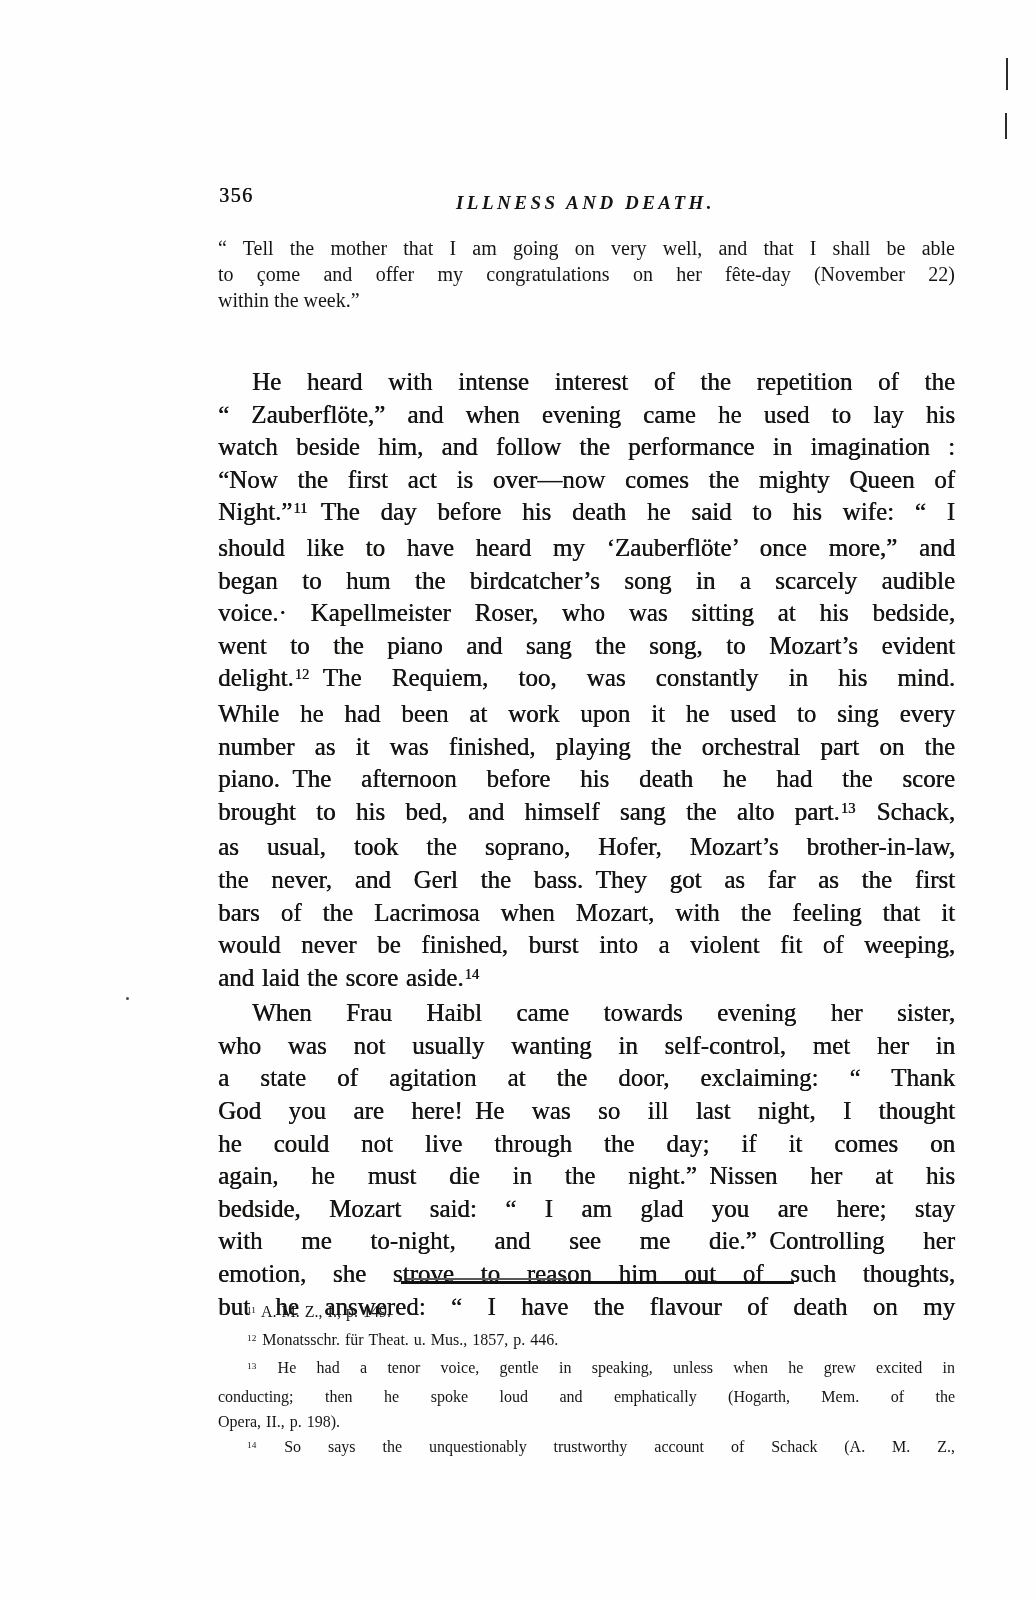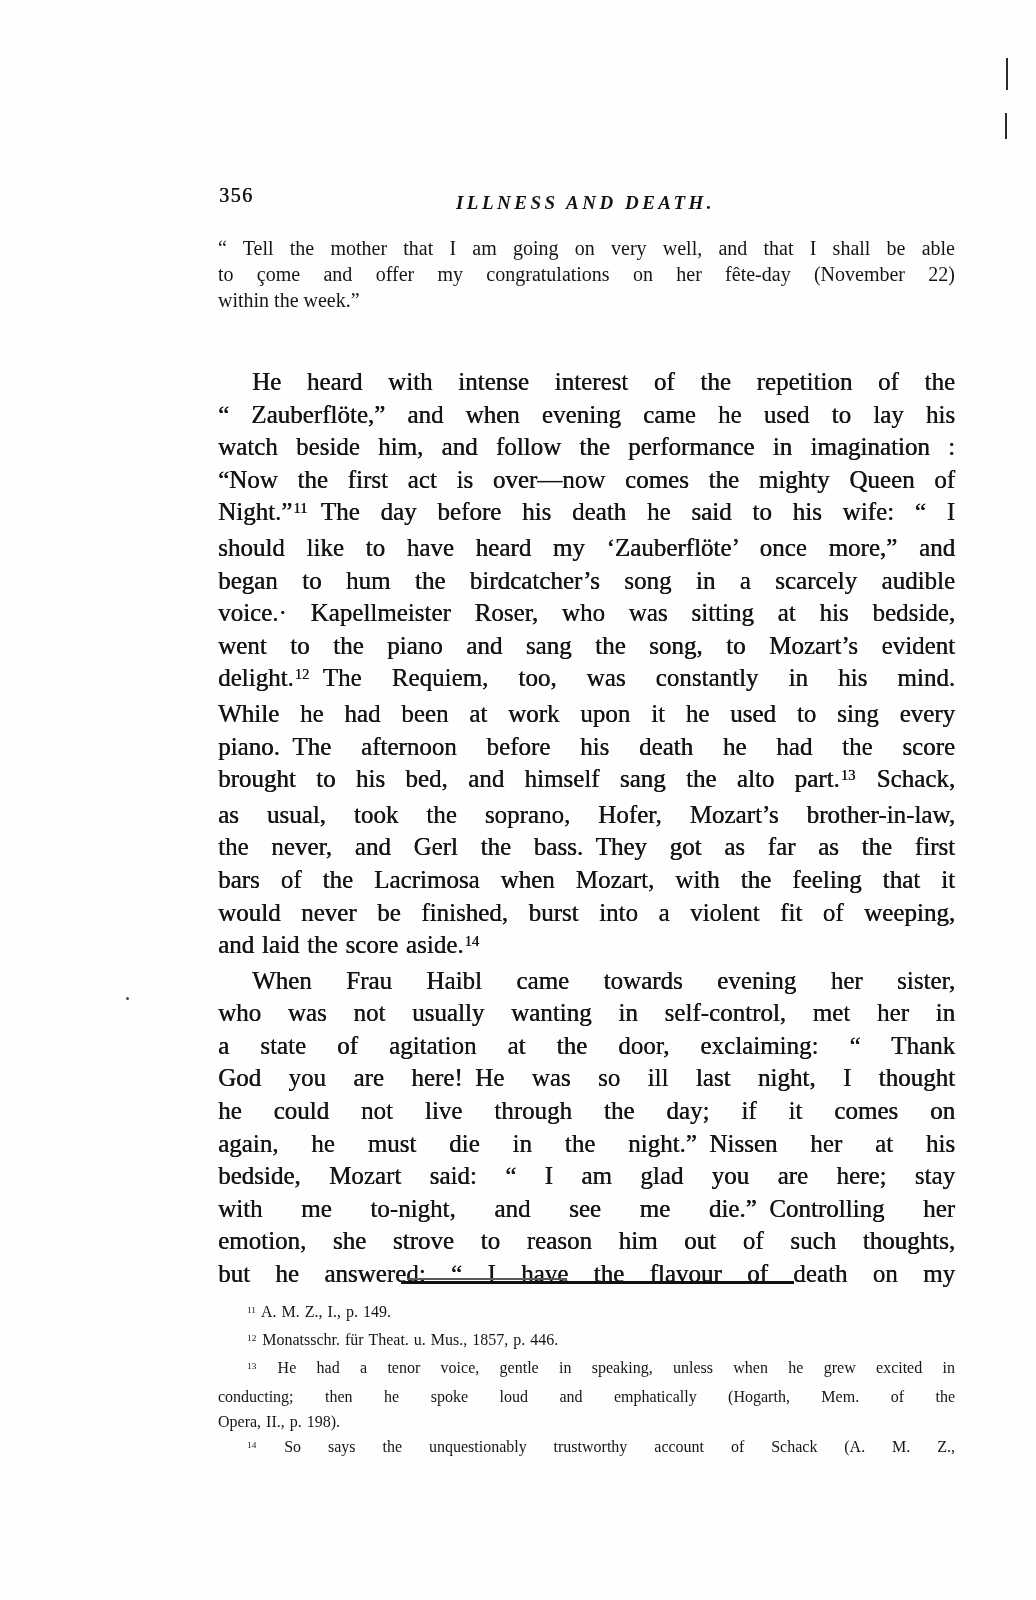--- a/index.html
+++ b/index.html
@@ -83,20 +83,21 @@
         <div class="line">“ Zauberflöte,” and when evening came he used to lay his</div>
         <div class="line">watch beside him, and follow the performance in imagination :</div>
         <div class="line">“Now the first act is over—now comes the mighty Queen of</div>
         <div class="line">Night.”<sup>11</sup> The day before his death he said to his wife: “ I</div>
         <div class="line">should like to have heard my ‘Zauberflöte’ once more,” and</div>
         <div class="line">began to hum the birdcatcher’s song in a scarcely audible</div>
         <div class="line">voice.· Kapellmeister Roser, who was sitting at his bedside,</div>
         <div class="line">went to the piano and sang the song, to Mozart’s evident</div>
         <div class="line">delight.<sup>12</sup> The Requiem, too, was constantly in his mind.</div>
         <div class="line">While he had been at work upon it he used to sing every</div>
+        <div class="line">number as it was finished, playing the orchestral part on the</div>
         <div class="line">piano. The afternoon before his death he had the score</div>
         <div class="line">brought to his bed, and himself sang the alto part.<sup>13</sup> Schack,</div>
         <div class="line">as usual, took the soprano, Hofer, Mozart’s brother-in-law,</div>
         <div class="line">the never, and Gerl the bass. They got as far as the first</div>
         <div class="line">bars of the Lacrimosa when Mozart, with the feeling that it</div>
         <div class="line">would never be finished, burst into a violent fit of weeping,</div>
         <div class="line last">and laid the score aside.<sup>14</sup></div>
       </div>
       <div>
         <div class="line indent">When Frau Haibl came towards evening her sister,</div>

